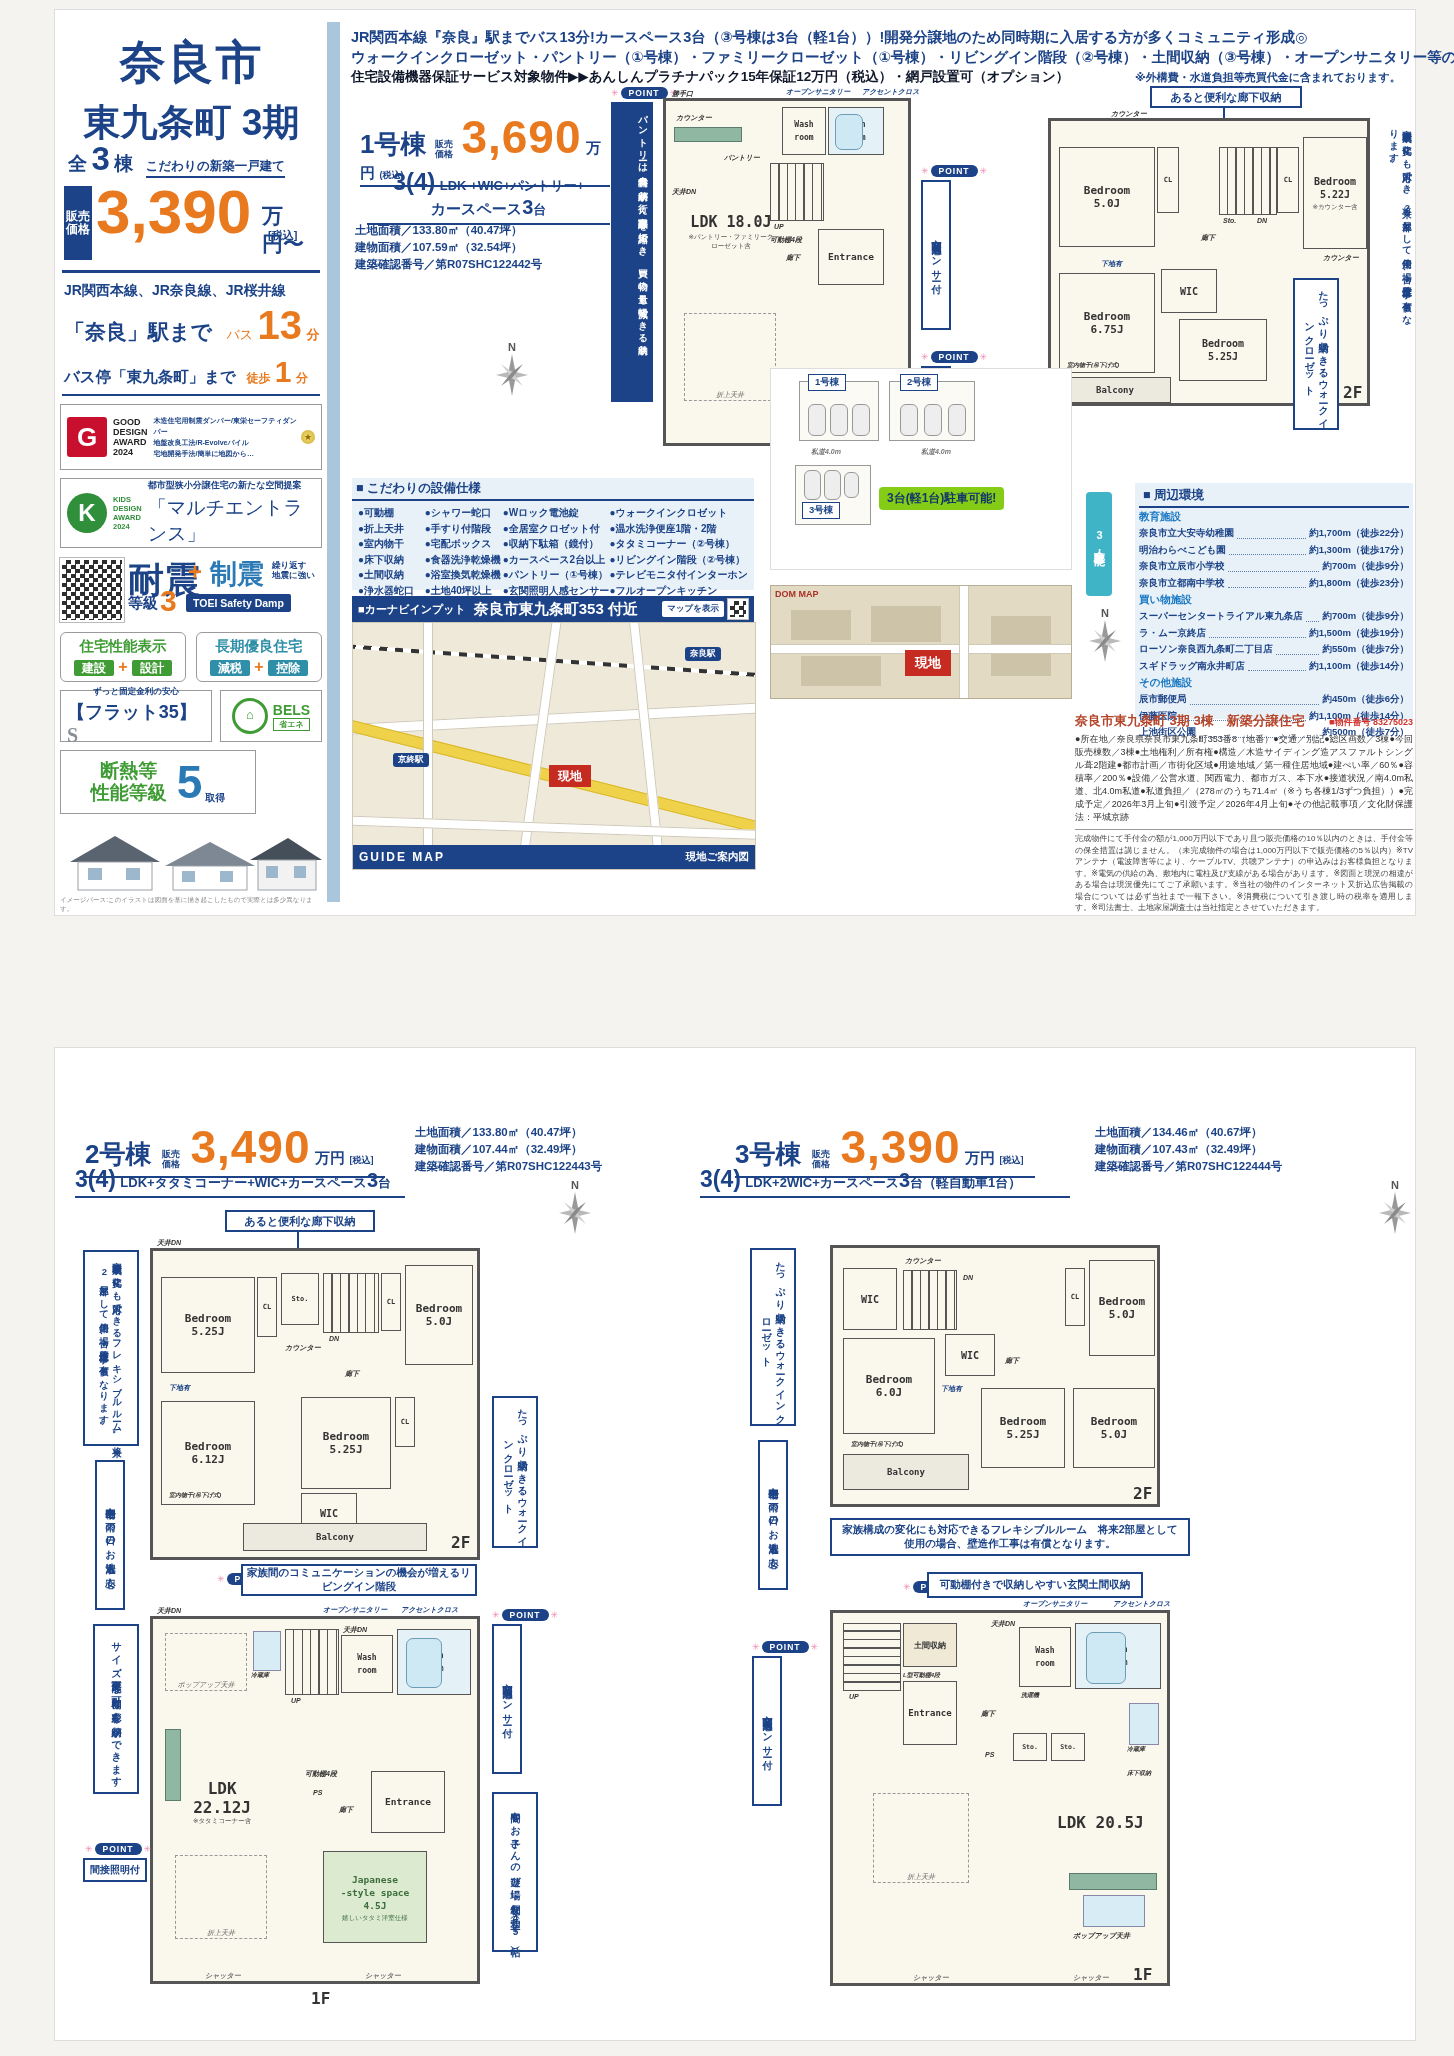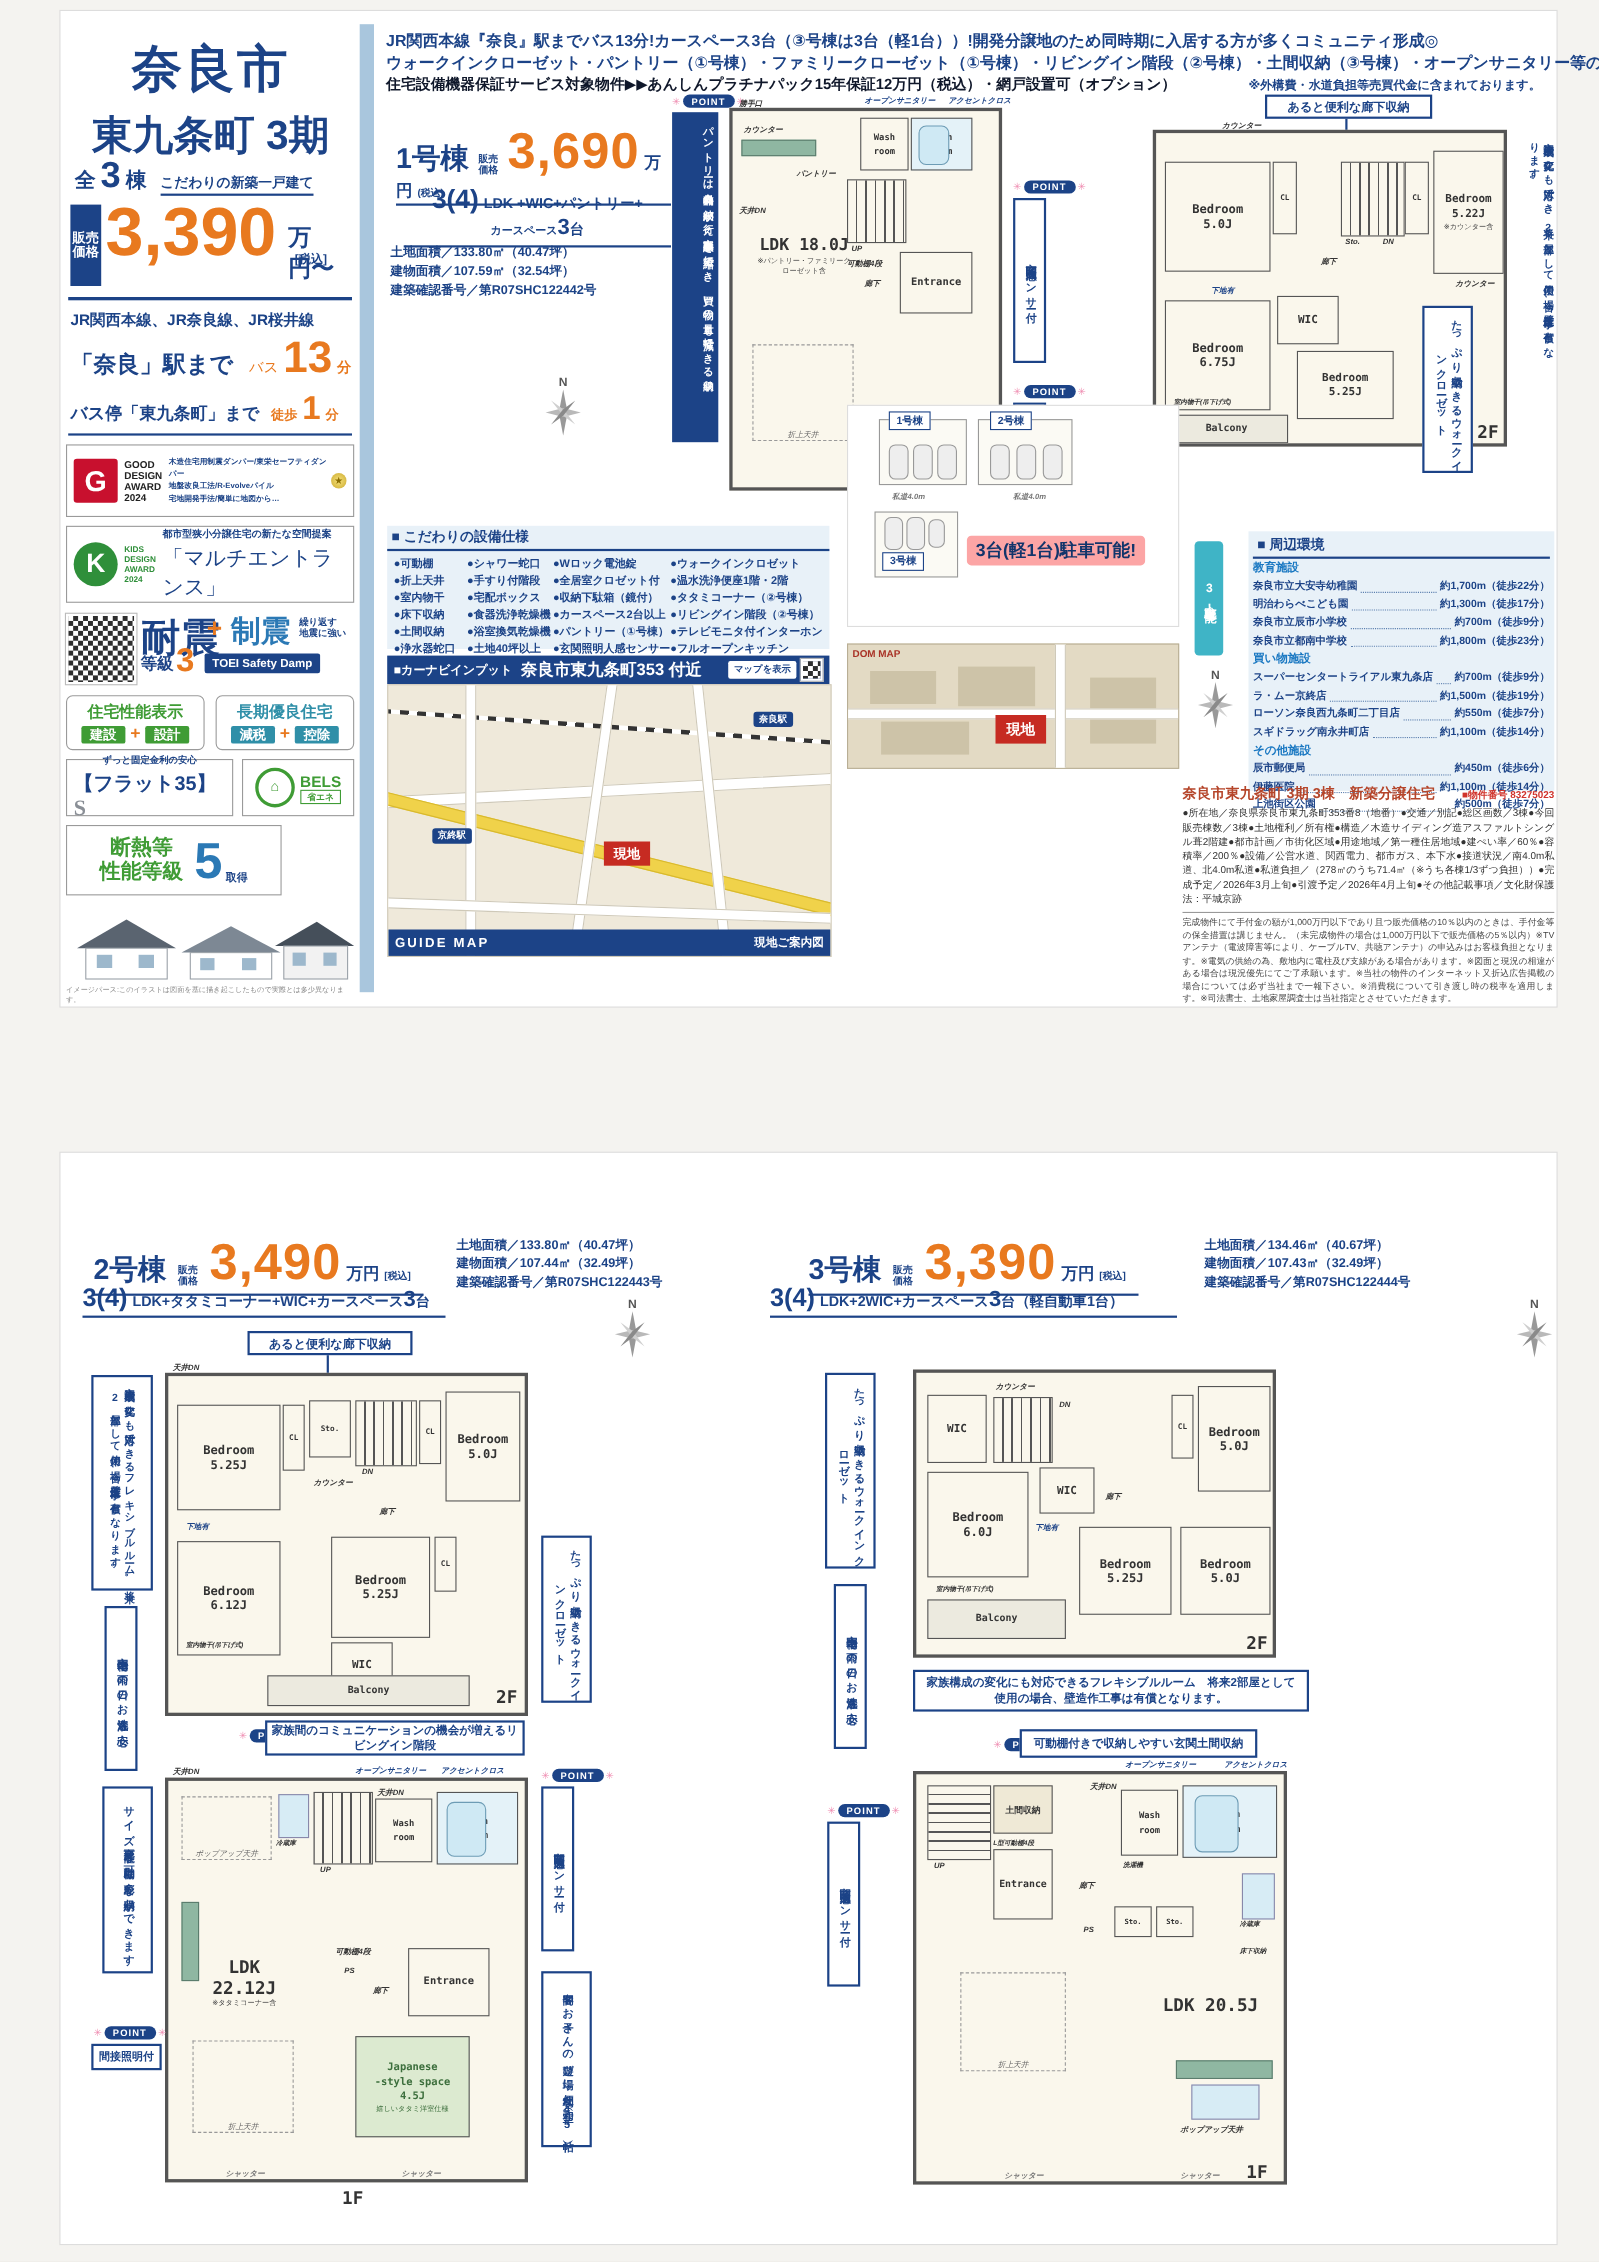--- a/index.html
+++ b/index.html
@@ -222,21 +222,21 @@
       <span>販売</span><br>
       <span>価格</span>
     </span>
     <span class="uprice">3,690</span>
     <span class="nv" style="font-size:15px;font-weight:bold">万円</span>
     <span class="nv" style="font-size:9px;font-weight:bold">(税込)</span>
   </div>
   <div class="abs" style="left:312px;top:158px;width:243px;border-bottom:2px solid #1c4387;padding-bottom:4px;text-align:center">
     <span class="ulay" style="font-size:24px">3(4)</span>
     <span class="ulay" style="font-size:13px">LDK +WIC+パントリー+</span><br>
-    <span class="ulay" style="font-size:10px">カースペース</span><span class="ulay" style="font-size:20px">3</span><span class="ulay" style="font-size:13px">台</span>
+    <span class="ulay" style="font-size:15px">カースペース</span><span class="ulay" style="font-size:20px">3</span><span class="ulay" style="font-size:13px">台</span>
   </div>
   <div class="uinfo abs" style="left:300px;top:212px">
     <div>土地面積／133.80㎡（40.47坪）</div>
     <div>建物面積／107.59㎡（32.54坪）</div>
     <div>建築確認番号／第R07SHC122442号</div>
   </div>
 
   <svg class="abs" style="left:437px;top:330px" width="40" height="58" viewBox="0 0 40 58">
     <text x="20" y="11" text-anchor="middle" font-size="11" fill="#555" font-weight="bold">N</text>
     <polygon points="20,14 24,35 20,56 16,35" fill="#999"></polygon>
@@ -407,21 +407,21 @@
       <div class="car" style="left:58px;top:22px;width:16px;height:30px"></div>
     </div>
     <i class="tg" style="left:40px;top:78px;color:#777">私道4.0m</i>
     <i class="tg" style="left:150px;top:78px;color:#777">私道4.0m</i>
     <div class="abs" style="left:24px;top:96px;width:74px;height:58px;border:1.5px solid #999;background:#fbfaf4">
       <div class="lotlab" style="left:6px;top:36px">3号棟</div>
       <div class="car" style="left:8px;top:4px;width:15px;height:28px"></div>
       <div class="car" style="left:28px;top:4px;width:15px;height:28px"></div>
       <div class="car" style="left:48px;top:6px;width:13px;height:24px"></div>
     </div>
-    <div class="abs" style="left:108px;top:118px;background:#fca5a5;color:#12356b;font-size:16px;font-weight:bold;padding:3px 8px;border-radius:4px">3台(軽1台)駐車可能!</div>
+    <div class="abs" style="left:108px;top:118px;background:#84cc16;color:#12356b;font-size:12px;font-weight:bold;padding:3px 8px;border-radius:4px">3台(軽1台)駐車可能!</div>
   </div>
   <div class="abs cov" style="left:1031px;top:482px;width:26px;height:104px;background:#3fb4c6;color:#fff;font-size:11px;font-weight:bold;writing-mode:vertical-rl;text-orientation:upright;border-radius:4px;display:flex;align-items:center;justify-content:center">3台駐車可能!</div>
   <svg class="abs" style="left:1030px;top:596px" width="40" height="58" viewBox="0 0 40 58">
     <text x="20" y="11" text-anchor="middle" font-size="11" fill="#555" font-weight="bold">N</text>
     <polygon points="20,14 24,35 20,56 16,35" fill="#999"></polygon>
         <polygon points="4,35 20,31 36,35 20,39" fill="#b9b9b9"></polygon>
     <polygon points="9,24 20,32 31,46 20,38" fill="#cfcfcf"></polygon>
         <polygon points="31,24 20,32 9,46 20,38" fill="#8a8a8a"></polygon>
   </svg>
 

